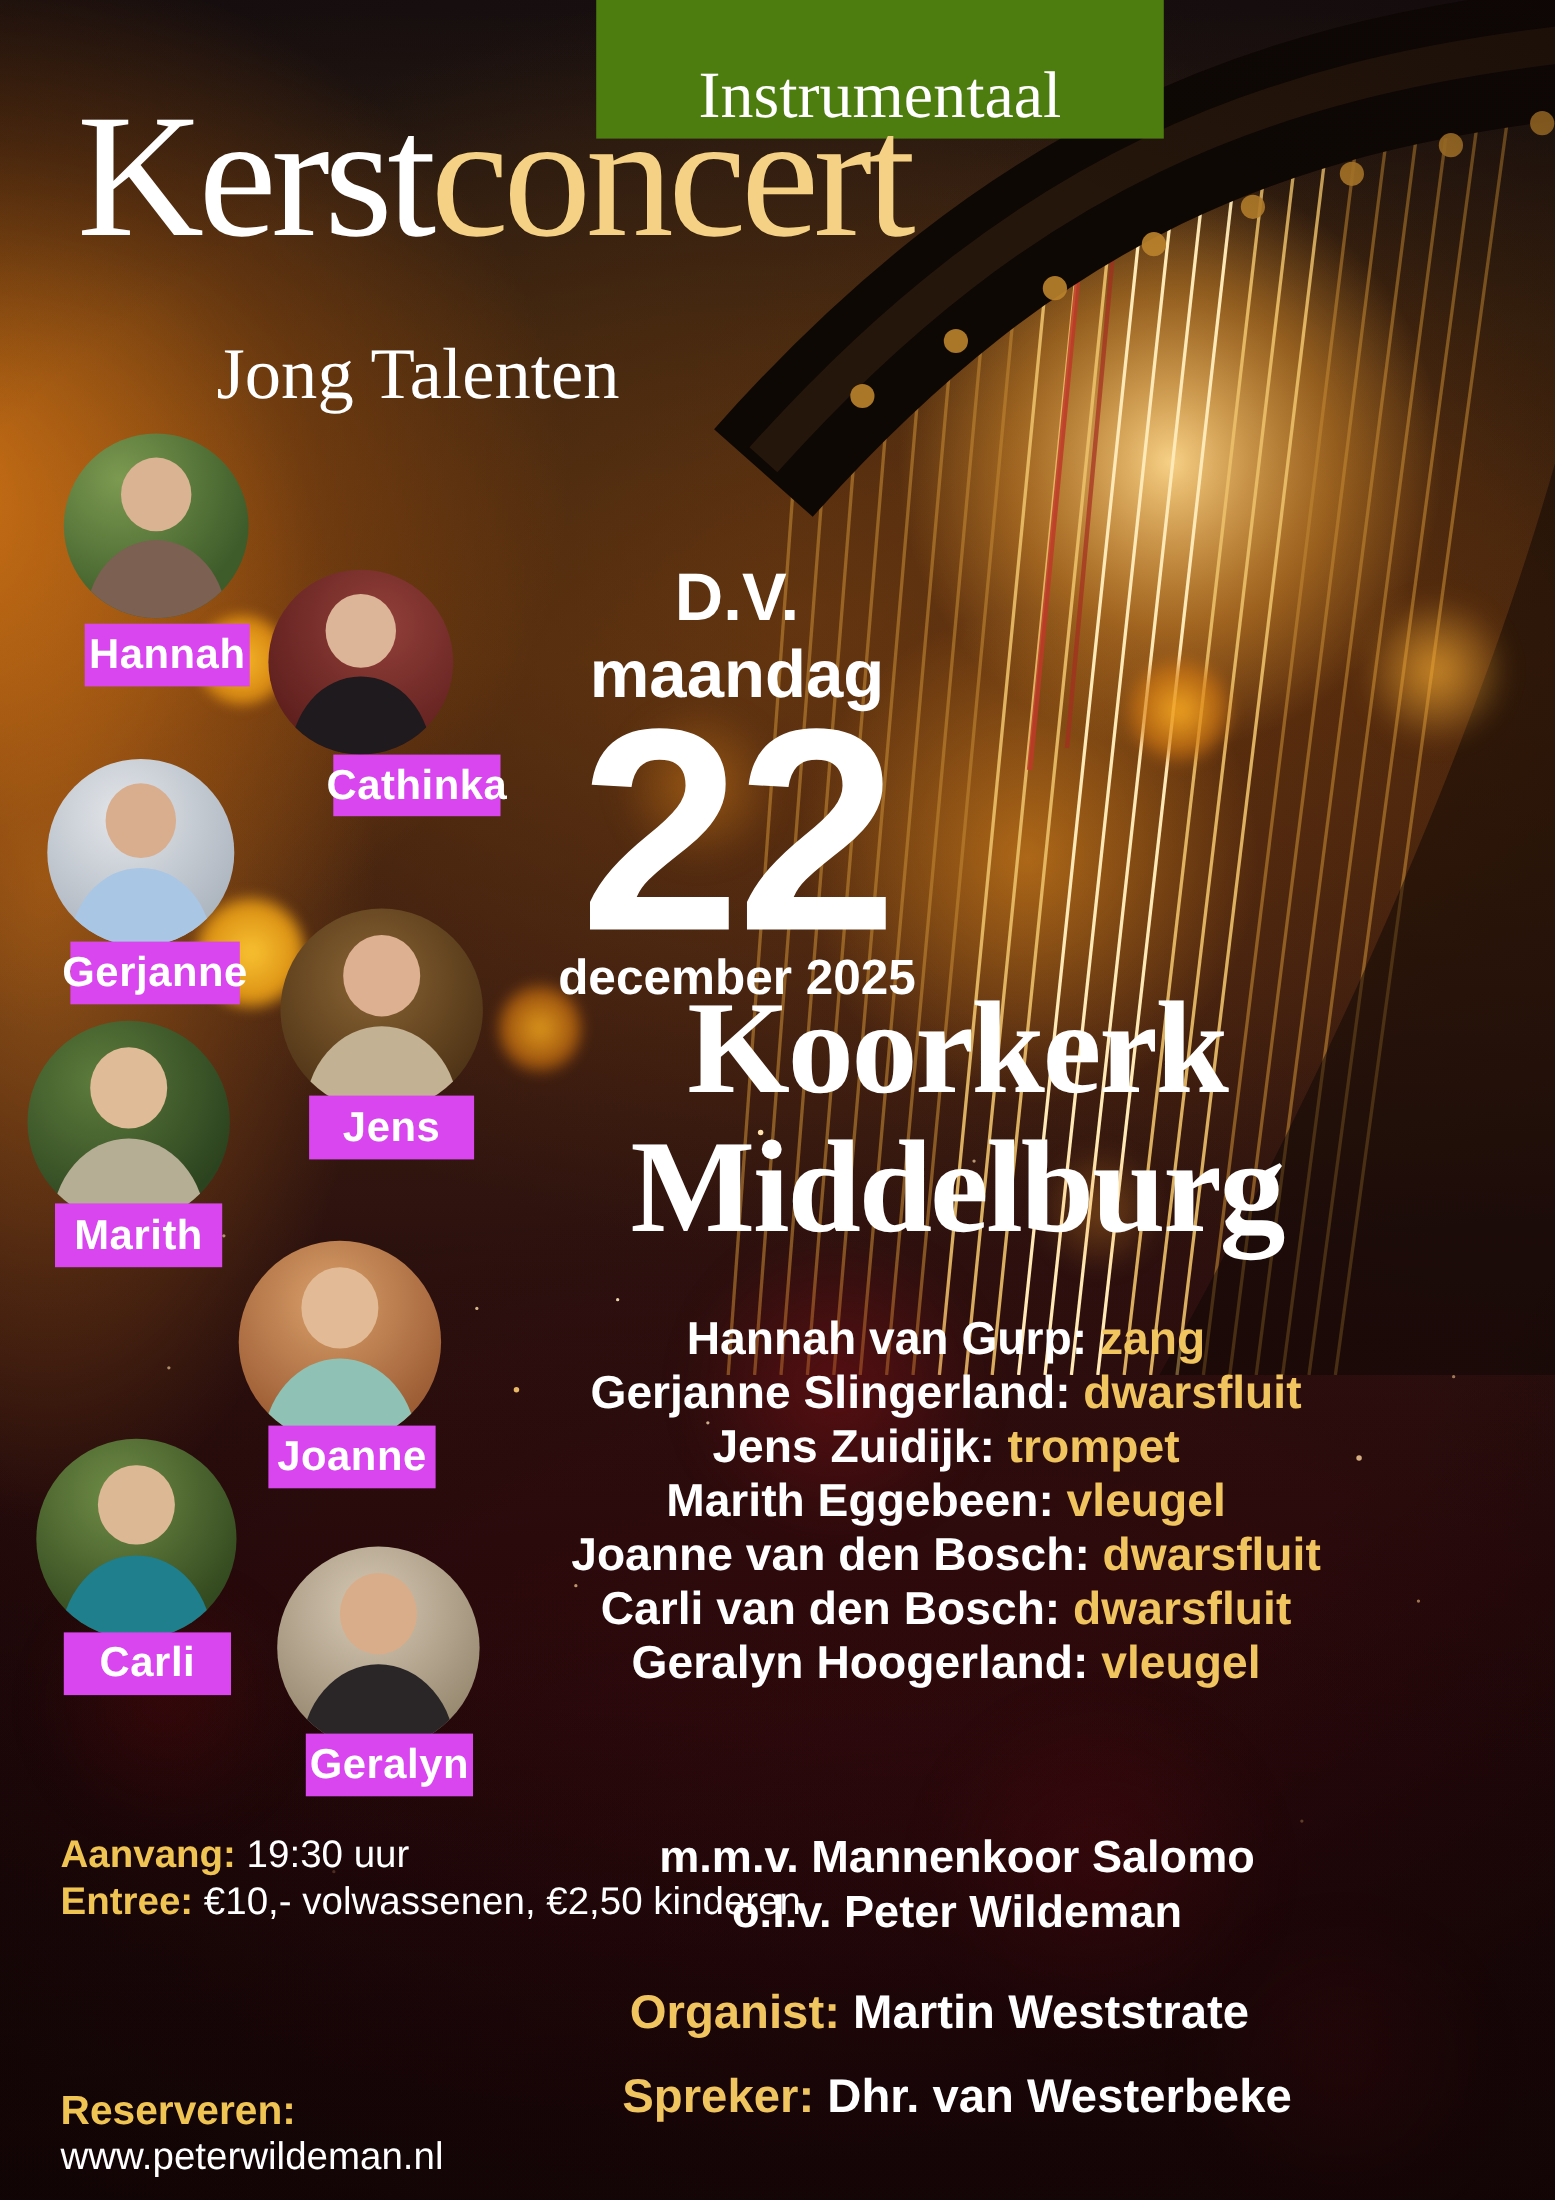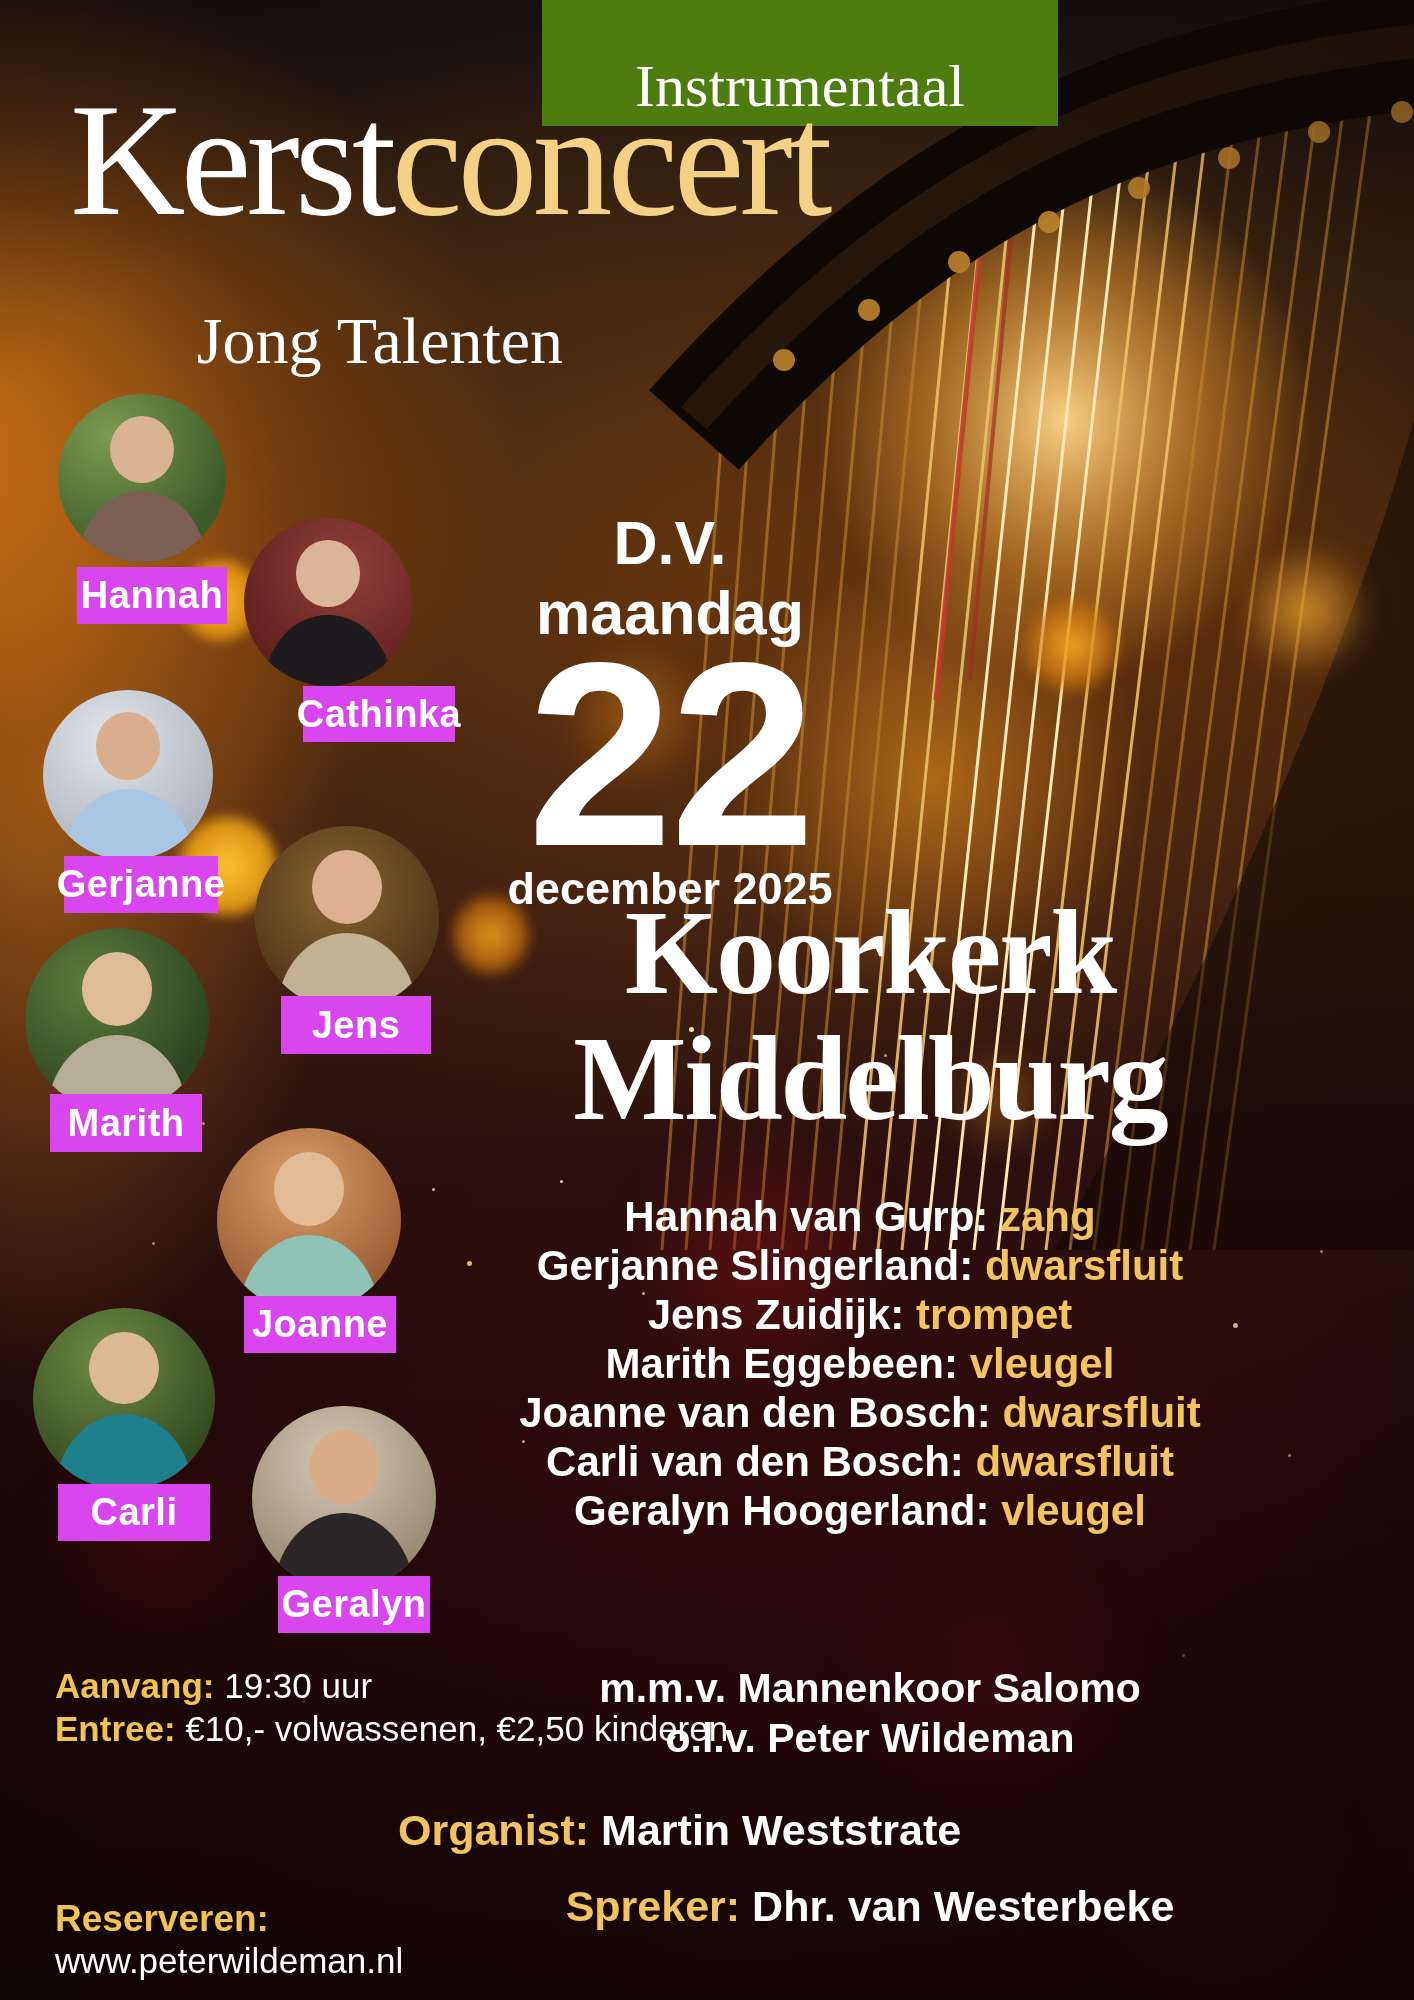--- a/index.html
+++ b/index.html
@@ -87,21 +87,21 @@
   .date-suffix{font-size:45px;}
 
   .venue{position:absolute;left:400px;top:890px;width:940px;z-index:5;text-align:center;
     font-family:"Liberation Serif",serif;font-weight:700;font-size:120px;line-height:1.05;color:#fff;letter-spacing:-2px;}
 
   .performers{position:absolute;left:380px;top:1192px;width:960px;z-index:5;text-align:center;
     font-size:42px;font-weight:700;color:#fff;line-height:49px;}
   .p-instr{color:#f0c45e;}
   .choir{position:absolute;left:390px;top:1663px;width:960px;z-index:5;text-align:center;
     font-size:41px;font-weight:700;color:#fff;line-height:50px;}
-  .organist{position:absolute;left:398px;top:1806px;width:960px;z-index:5;text-align:left;font-size:43px;font-weight:700;color:#fff;}
+  .organist{position:absolute;left:374px;top:1806px;width:960px;z-index:5;text-align:center;font-size:43px;font-weight:700;color:#fff;}
   .speaker{position:absolute;left:390px;top:1882px;width:960px;z-index:5;text-align:center;font-size:43px;font-weight:700;color:#fff;}
   .gold{color:#f0c45e;}
 
   .aanvang{position:absolute;left:55px;top:1666px;z-index:5;font-size:35px;color:#fff;font-weight:400;}
   .entree{position:absolute;left:55px;top:1709px;z-index:5;font-size:35px;color:#fff;font-weight:400;}
   .info-label{color:#f0c452;font-weight:700;}
   .collecte{position:absolute;left:55px;top:1782px;z-index:5;font-size:36px;font-weight:700;color:#fff;line-height:44px;}
   .reserveren{position:absolute;left:55px;top:1898px;z-index:5;font-size:37px;font-weight:700;color:#f0c452;}
   .website{position:absolute;left:55px;top:1941px;z-index:5;font-size:35px;color:#fff;}
 </style>

